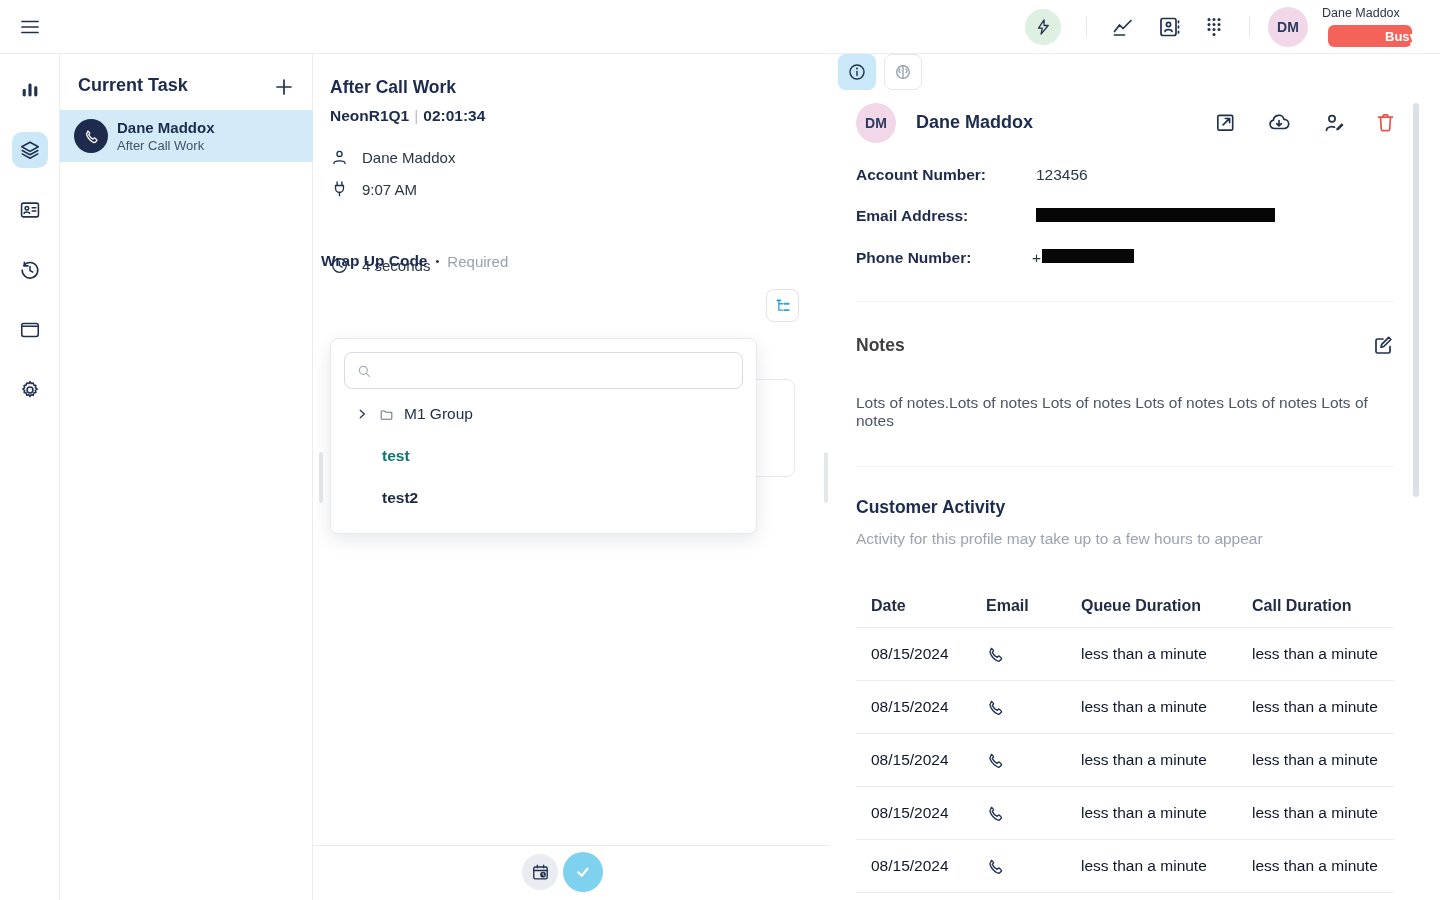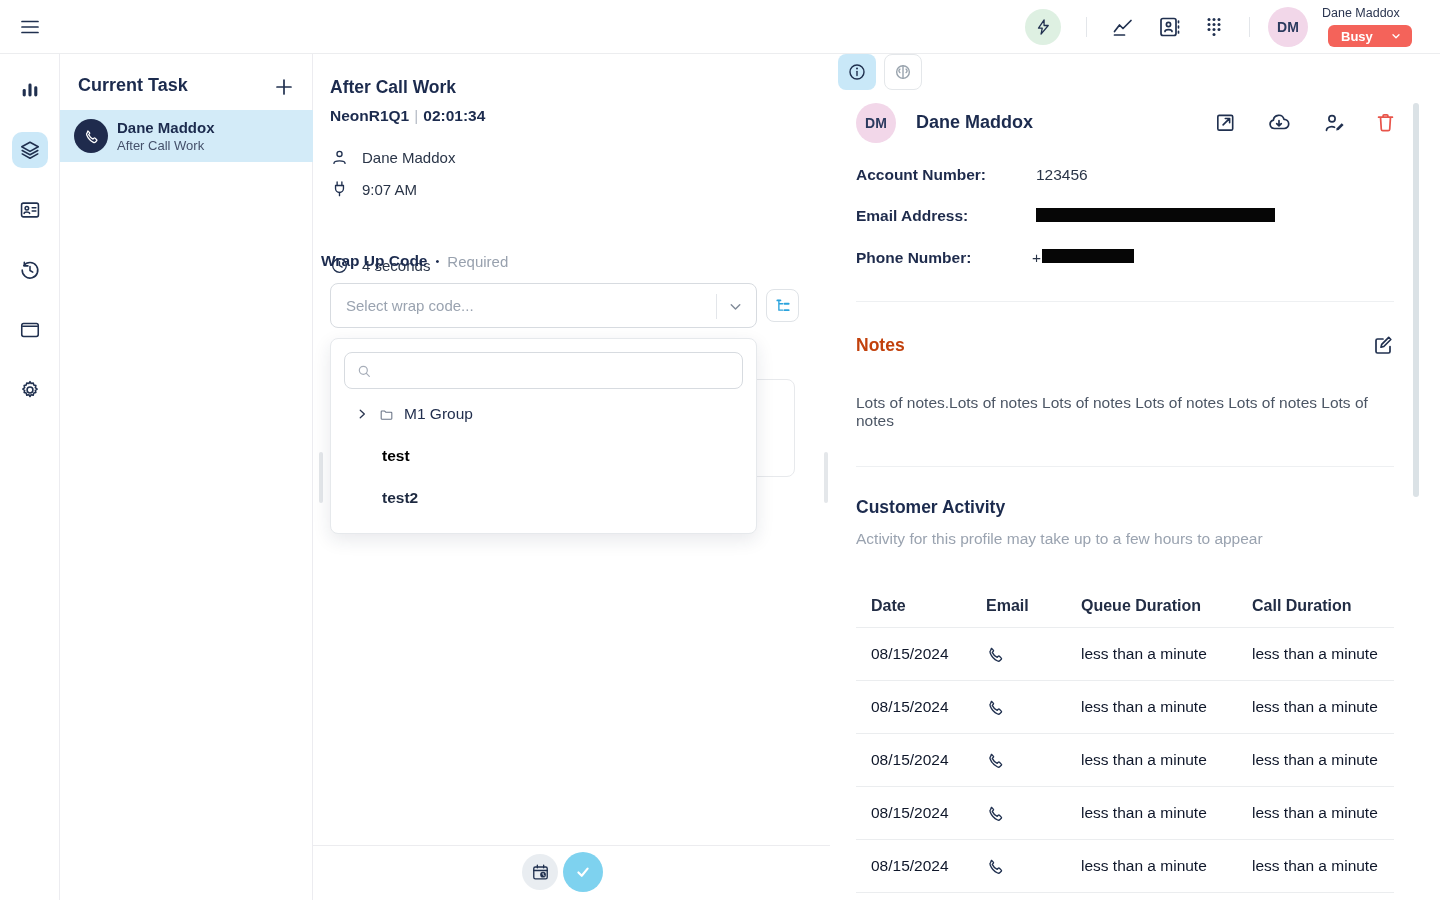--- a/index.html
+++ b/index.html
@@ -10,21 +10,21 @@
   .st { fill:none; stroke:#20304f; stroke-width:1.7; stroke-linecap:round; stroke-linejoin:round; }
 
   
   #topbar { position:absolute; left:0; top:0; width:1440px; height:54px; background:#fff; border-bottom:1px solid #ecedef; z-index:20; }
   .tb-sep { width:1px; height:20px; background:#e3e6ea; }
   .circle-ic { border-radius:50%; display:flex; align-items:center; justify-content:center; }
   #lightning-wrap { left:1025px; top:9px; width:36px; height:36px; background:#def0e2; }
   #tb-avatar { left:1268px; top:7px; width:40px; height:40px; background:#f2d7e9; font-weight:700; font-size:14px; color:#2b3a5e; }
   #busy-btn { left:1328px; top:25px; width:84px; height:22px; background:#f4635a; border-radius:6px; color:#fff;
               display:flex; align-items:center; justify-content:space-between; padding:0 10px 0 13px; cursor:pointer; }
-  #busy-btn .lbl { font-size:13px; font-weight:700; }
+  #busy-btn .lbl { font-size:13px; font-weight:700;margin-left:44px; }
   #tb-username { left:1322px; top:6px; font-size:12.5px; color:#2a3550; }
 
   
   #rail { position:absolute; left:0; top:54px; width:60px; height:846px; background:#fff; border-right:1px solid #ececf0; }
   .rail-item { position:absolute; left:12px; width:36px; height:36px; border-radius:10px; display:flex; align-items:center; justify-content:center; cursor:pointer; }
   .rail-item.active { background:#cbe8f8; }
 
   
   #tasks { position:absolute; left:60px; top:54px; width:253px; height:846px; background:#fff; border-right:1px solid #ececf0; }
   #tasks-title { left:18px; top:21px; font-size:18px; font-weight:700; color:#1c2b4e; }
@@ -53,41 +53,41 @@
   #ghost-box { left:17px; top:325px; width:465px; height:98px; border:1px solid #e7e9ec; border-radius:8px; z-index:1; background:#fff; }
   #dropdown { left:17px; top:284px; width:427px; height:196px; background:#fff; border:1px solid #e6e9ec; border-radius:8px;
               box-shadow:0 6px 18px rgba(30,40,70,.10); z-index:5; }
   #dd-search { position:absolute; left:13px; right:13px; top:13px; height:37px; border:1px solid #d7dbe0; border-radius:8px; }
   #dd-search svg { position:absolute; left:11px; top:10px; }
   .dd-row { position:absolute; height:30px; display:flex; align-items:center; cursor:pointer; }
   #dd-row-group { left:0; right:0; top:60px; }
   #dd-row-group .chev { margin-left:24px; }
   #dd-row-group .folder { margin-left:10px; }
   #dd-row-group .glabel { margin-left:10px; font-size:15.5px; color:#222f4e; }
-  #dd-row-test  { left:51px; top:102px; font-size:15.5px; font-weight:700; color:#000000; }
+  #dd-row-test  { left:51px; top:102px; font-size:15.5px; font-weight:700; color:#0f766e; }
   #dd-row-test2 { left:51px; top:144px; font-size:15.5px; font-weight:700; color:#1d2940; }
   #mid-bottom-sep { left:0; top:791px; width:517px; height:1px; background:#ececef; }
   #btn-schedule { left:209px; top:800px; width:36px; height:36px; background:#e9edf1; cursor:pointer; }
   #btn-complete { left:250px; top:798px; width:40px; height:40px; background:#7ed2ef; cursor:pointer; }
   .mid-thumb { position:absolute; width:4px; height:51px; top:398px; background:#e4e7ea; border-radius:2px; cursor:pointer; }
 
   
   #right { position:absolute; left:830px; top:54px; width:610px; height:846px; background:#fff; }
   .tab { position:absolute; top:0; width:38px; height:36px; border-radius:8px; display:flex; align-items:center; justify-content:center; cursor:pointer; }
   #tab-info { left:8px; background:#c9e8f8; }
   #tab-brain { left:54px; background:#fff; border:1px solid #e4e7ea; }
   #p-avatar { left:26px; top:49px; width:40px; height:40px; background:#f2d7e9; font-weight:700; font-size:14px; color:#2b3a5e; }
   #p-name { left:86px; top:58px; font-size:18px; font-weight:700; color:#1c2b4e; }
   .p-action { position:absolute; top:57px; cursor:pointer; }
   .f-row { position:absolute; left:26px; font-size:15.5px; }
   .f-label { font-weight:700; color:#1e2b4c; }
   .f-value { position:absolute; left:180px; top:0; color:#2a3548; white-space:nowrap; }
   .redact { background:#060606; height:14px; display:inline-block; }
   .hr { position:absolute; left:26px; width:538px; height:1px; background:#eef0f2; }
-  #notes-title { left:26px; top:281px; font-size:17.5px; font-weight:700; color:#c2410c; }
+  #notes-title { left:26px; top:281px; font-size:17.5px; font-weight:700; color:#404040; }
   #notes-edit { left:541px; top:279px; cursor:pointer; }
   #notes-text { left:26px; top:340px; width:545px; font-size:15.5px; color:#4c5665; }
   #ca-title { left:26px; top:443px; font-size:17.5px; font-weight:700; color:#1c2b4e; }
   #ca-sub { left:26px; top:476px; font-size:15.5px; color:#9aa3b0; }
   #ca-table { left:26px; top:530px; width:538px; }
   .t-head, .t-row { display:grid; grid-template-columns:115px 95px 171px 1fr; align-items:center; padding-left:15px; }
   .t-head { height:44px; border-bottom:1px solid #ebedef; font-weight:700; font-size:16px; color:#222d45; }
   .t-row { height:53px; border-bottom:1px solid #ebedef; font-size:15.5px; color:#0f172a; }
   #right-thumb { left:583px; top:49px; width:6px; height:394px; background:#dbe2e6; border-radius:3px; cursor:pointer; }
 </style>
@@ -239,29 +239,20 @@
         </svg>
       <span>4 seconds</span>
     </div>
 
     <div id="wrap-label-row" class="abs">
       <span class="lab">Wrap Up Code</span>
       <span class="dot">•</span>
       <span class="req">Required</span>
     </div>
 
-    <div id="wrap-select" class="abs">
-      <span class="ph">Select wrap code...</span>
-      <span class="vsep"></span>
-      <span class="chev">
-        <svg width="17" height="17" viewBox="0 0 24 24">
-            <path d="M6 9.5l6 6 6-6" fill="none" stroke="#818b99" stroke-width="2" stroke-linecap="round" stroke-linejoin="round"></path>
-          </svg>
-      </span>
-    </div>
     <div id="tree-btn" class="abs">
       <svg width="18" height="18" viewBox="0 0 24 24">
         <path d="M6.5 4.5v13M6.5 9h5M6.5 17.5h5" fill="none" stroke="#2aa3dd" stroke-width="1.8" stroke-linecap="round"></path>
         <path d="M4.5 4.5h4M14 9h5.5M14 17.5h5.5" fill="none" stroke="#2aa3dd" stroke-width="2.6" stroke-linecap="round"></path>
         </svg>
     </div>
 
     <div id="ghost-box" class="abs"></div>
 
     <div id="dropdown" class="abs">

